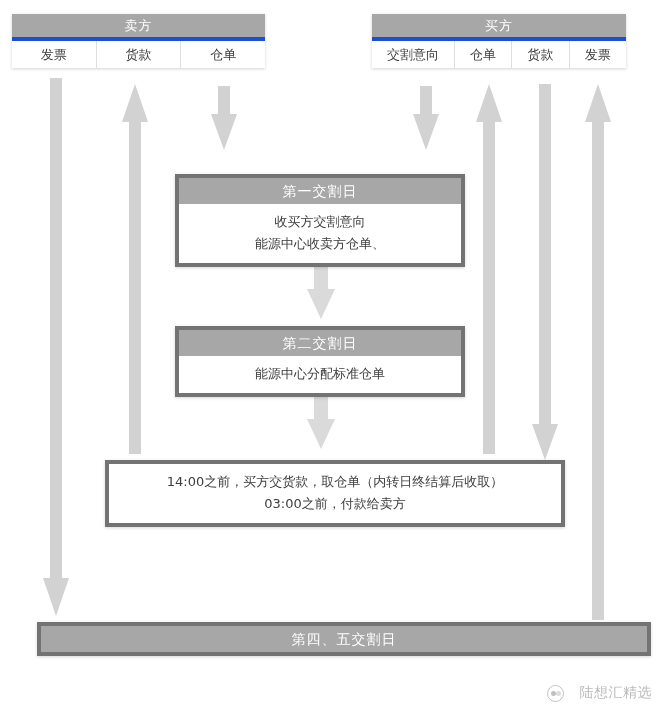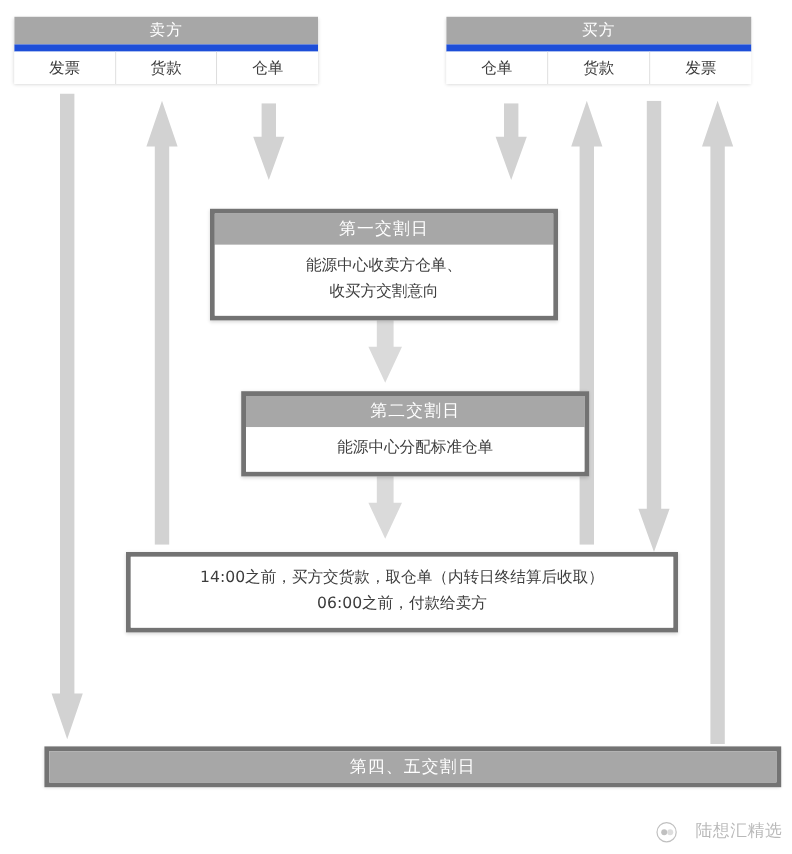--- a/index.html
+++ b/index.html
@@ -63,21 +63,21 @@
     color: #ffffff;
     font-size: 13px;
     text-align: center;
     line-height: 23px;
     height: 23px;
     letter-spacing: 1px;
   }
   .party-cells {
     display: flex;
     height: 27px;
-    border-top: 6px solid #1d4ed8;
+    border-top: 4px solid #1d4ed8;
   }
   .party-cell {
     flex: 1 1 0;
     display: flex;
     align-items: center;
     justify-content: center;
     font-size: 13px;
     color: #3d3d3d;
     border-right: 1px solid #dedede;
     background: #fff;
@@ -145,20 +145,21 @@
     <div class="party-cells">
       <div class="party-cell">发票</div>
       <div class="party-cell">货款</div>
       <div class="party-cell">仓单</div>
     </div>
   </div>
 
   <div class="party" id="party-buyer" style="left:372px; top:14px; width:254px;">
     <div class="party-title">买方</div>
     <div class="party-cells">
+      <div class="party-cell wide">交割意向</div>
       <div class="party-cell">仓单</div>
       <div class="party-cell">货款</div>
       <div class="party-cell">发票</div>
     </div>
   </div>
 
   <div class="arrow" style="left:42px; top:78px;">
     <svg width="28" height="540" viewBox="0 0 28 540">
       <polygon points="8,0 20,0 20,500 27,500 14,538 1,500 8,500" fill="#d2d2d2"></polygon>
     </svg>
@@ -208,36 +209,36 @@
 
   <div class="arrow" style="left:306px; top:395px;">
     <svg width="30" height="56" viewBox="0 0 30 56">
       <polygon points="8,0 22,0 22,24 29,24 15,54 1,24 8,24" fill="#dadada"></polygon>
     </svg>
   </div>
 
   <div class="box" id="box-day1" style="left:175px; top:174px; width:290px;">
     <div class="box-head">第一交割日</div>
     <div class="box-body">
+      <div>收买方交割意向</div>
       <div>能源中心收卖方仓单、</div>
-      <div>收买方交割意向</div>
-    </div>
-  </div>
-
-  <div class="box" id="box-day2" style="left:175px; top:326px; width:290px;margin-left:26px;">
+    </div>
+  </div>
+
+  <div class="box" id="box-day2" style="left:175px; top:326px; width:290px;">
     <div class="box-head">第二交割日</div>
     <div class="box-body">
       <div>能源中心分配标准仓单</div>
     </div>
   </div>
 
   <div class="box" id="box-day3" style="left:105px; top:460px; width:460px;">
     <div class="box-body">
       <div class="nowrap">14:00之前，买方交货款，取仓单（内转日终结算后收取）</div>
-      <div class="nowrap">06:00之前，付款给卖方</div>
+      <div class="nowrap">03:00之前，付款给卖方</div>
     </div>
   </div>
 
   <div class="box" id="box-day45" style="left:12px; top:622px; width:614px;margin-left:25px;">
     <div class="box-head">第四、五交割日</div>
   </div>
 
   <div id="watermark">
     <span class="wm-logo"></span>
     <span class="wm-text">陆想汇精选</span>

